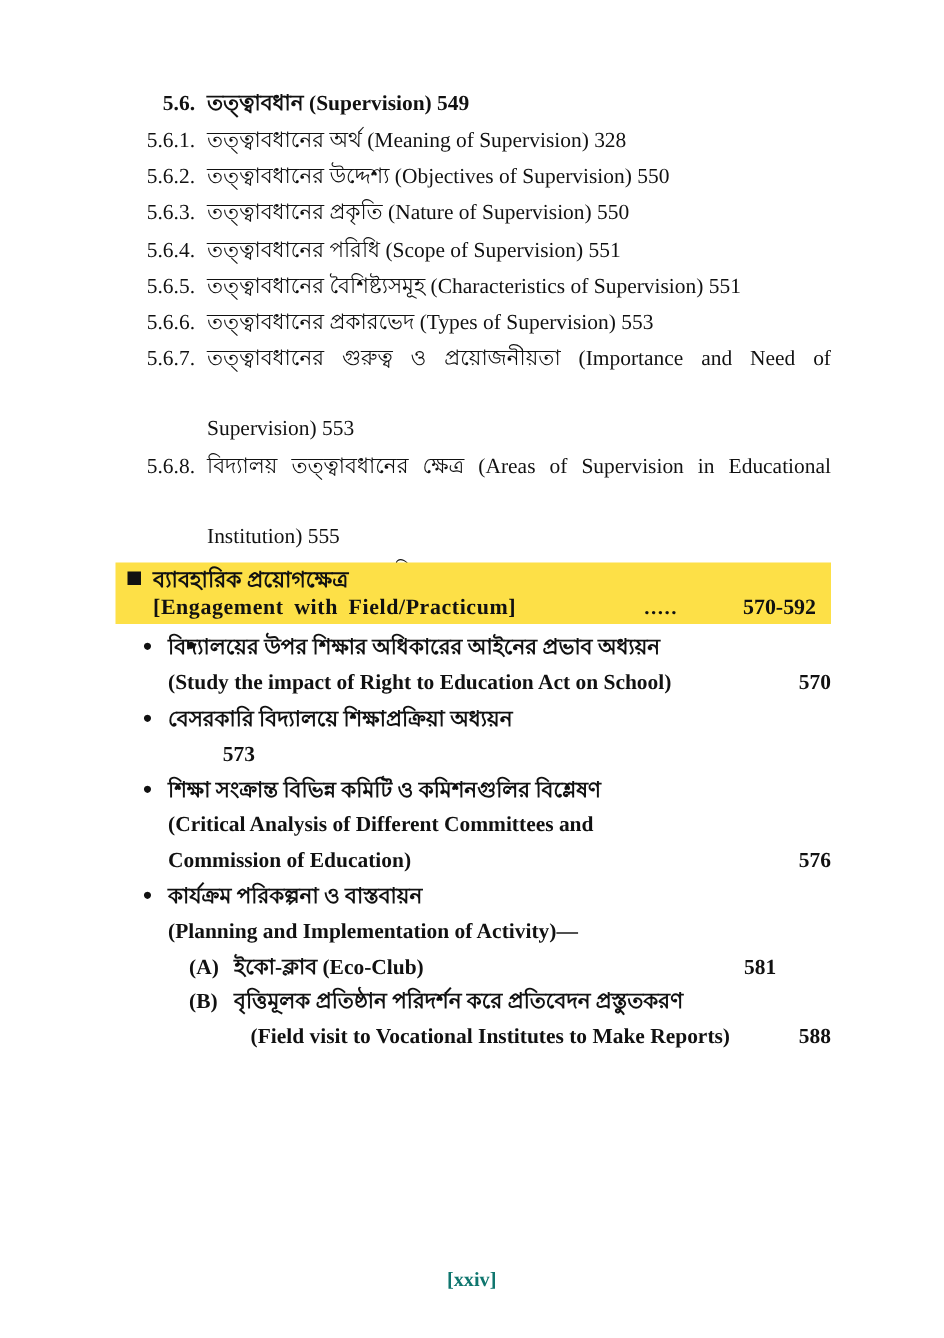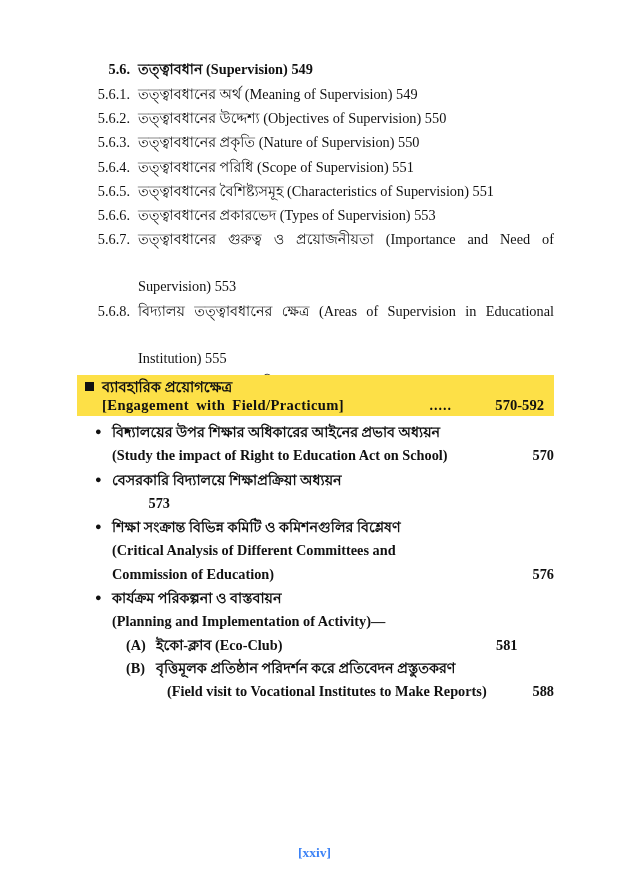--- a/index.html
+++ b/index.html
@@ -223,38 +223,38 @@
 
   
   .footer {
     position: absolute;
     left: 0;
     top: 845px;
     width: 629px;
     text-align: center;
     font-size: 13.5px;
     font-weight: bold;
-    color: #3b82f6;
+    color: #0f766e;
   }
 </style>
 </head>
 <body>
 
 <div class="page">
 
   <div class="toc-block">
 
     <div class="toc-row first">
       <span class="toc-num">5.6.</span>
       <span class="toc-text bn">তত্ত্বাবধান (Supervision) 549</span>
     </div>
 
     <div class="toc-row">
       <span class="toc-num">5.6.1.</span>
-      <span class="toc-text bn">তত্ত্বাবধানের অর্থ (Meaning of Supervision) 549</span>
+      <span class="toc-text bn">তত্ত্বাবধানের অর্থ (Meaning of Supervision) 328</span>
     </div>
 
     <div class="toc-row">
       <span class="toc-num">5.6.2.</span>
       <span class="toc-text bn">তত্ত্বাবধানের উদ্দেশ্য (Objectives of Supervision) 550</span>
     </div>
 
     <div class="toc-row">
       <span class="toc-num">5.6.3.</span>
       <span class="toc-text bn">তত্ত্বাবধানের প্রকৃতি (Nature of Supervision) 550</span>

